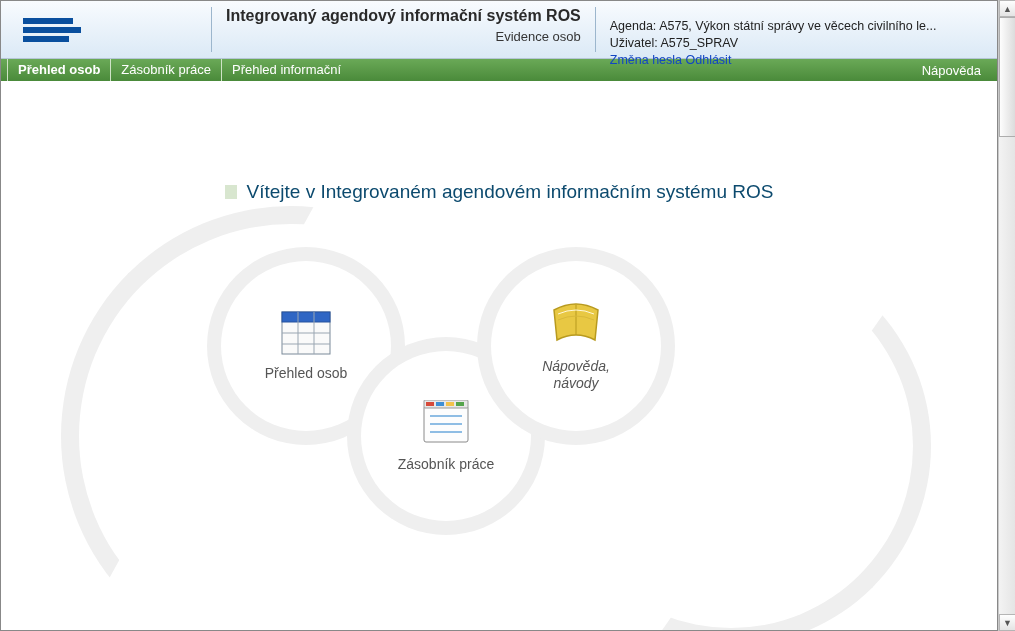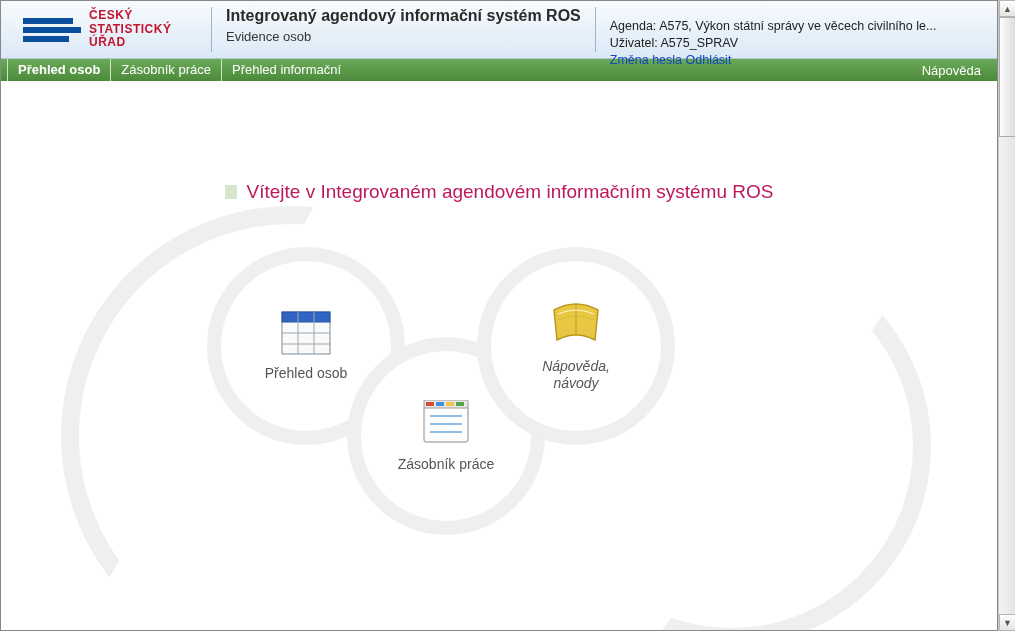--- a/index.html
+++ b/index.html
@@ -58,21 +58,21 @@
   .logo-bars span:nth-child(1){width:50px;}
   .logo-bars span:nth-child(2){width:58px;}
   .logo-bars span:nth-child(3){width:46px;}
   .logo-text{
     color:#c5142d; font-weight:bold; font-size:12px; line-height:1.15;
     letter-spacing:0.5px;
   }
   .vsep{ width:1px; background:#9cb6cd; margin:6px 0;}
   .title-block{ padding:6px 14px; flex:0 0 auto; }
   .title-main{ font-size:16px; font-weight:bold; color:#2a2a2a; }
-  .title-sub{ font-size:13px; color:#353535; margin-top:4px;}
+  .title-sub{ font-size:13px; color:#353535; margin-top:4px;text-align:right;}
   .meta-block{ padding:17px 10px 6px 14px; font-size:12.5px; color:#222; line-height:1.35; }
   .meta-block a{ color:#1246c3; cursor:pointer; }
   
   .nav{
     background:#4a8a3a;
     background:linear-gradient(#6aa957,#4a8a3a);
     height:22px;
     display:flex; align-items:center;
     color:#fff;
     padding:0 6px;
@@ -108,21 +108,21 @@
   .arc.right{
     width:400px;height:400px;
     left:530px; top:165px;
     border-left-color:transparent;
     border-top-color:transparent;
     clip-path: polygon(100% 0, 100% 100%, 30% 100%);
   }
   .welcome{
     position:absolute; top:100px; left:0; right:0;
     text-align:center;
-    font-size:19px; color:#be185d;
+    font-size:19px; color:#0c4a6e;
   }
   .welcome .bullet{
     display:inline-block; width:12px; height:14px;
     background:#d8e6cf; margin-right:10px; vertical-align:-1px;
   }
   .tiles{ position:absolute; top:160px; left:0; right:0; height:350px;}
   .tile{
     position:absolute;
     width:170px; height:170px;
     border-radius:50%;
@@ -144,25 +144,20 @@
 <body>
 
 <div class="page">
 
   <div class="header">
     <div class="logo">
       <div class="logo-bars">
         <span></span>
           <span></span>
           <span></span>
-      </div>
-      <div class="logo-text">
-        <div>ČESKÝ</div>
-        <div>STATISTICKÝ</div>
-        <div>ÚŘAD</div>
       </div>
     </div>
     <div class="vsep"></div>
     <div class="title-block">
       <div class="title-main">Integrovaný agendový informační systém ROS</div>
       <div class="title-sub">Evidence osob</div>
     </div>
     <div class="vsep"></div>
     <div class="meta-block">
       <div>

